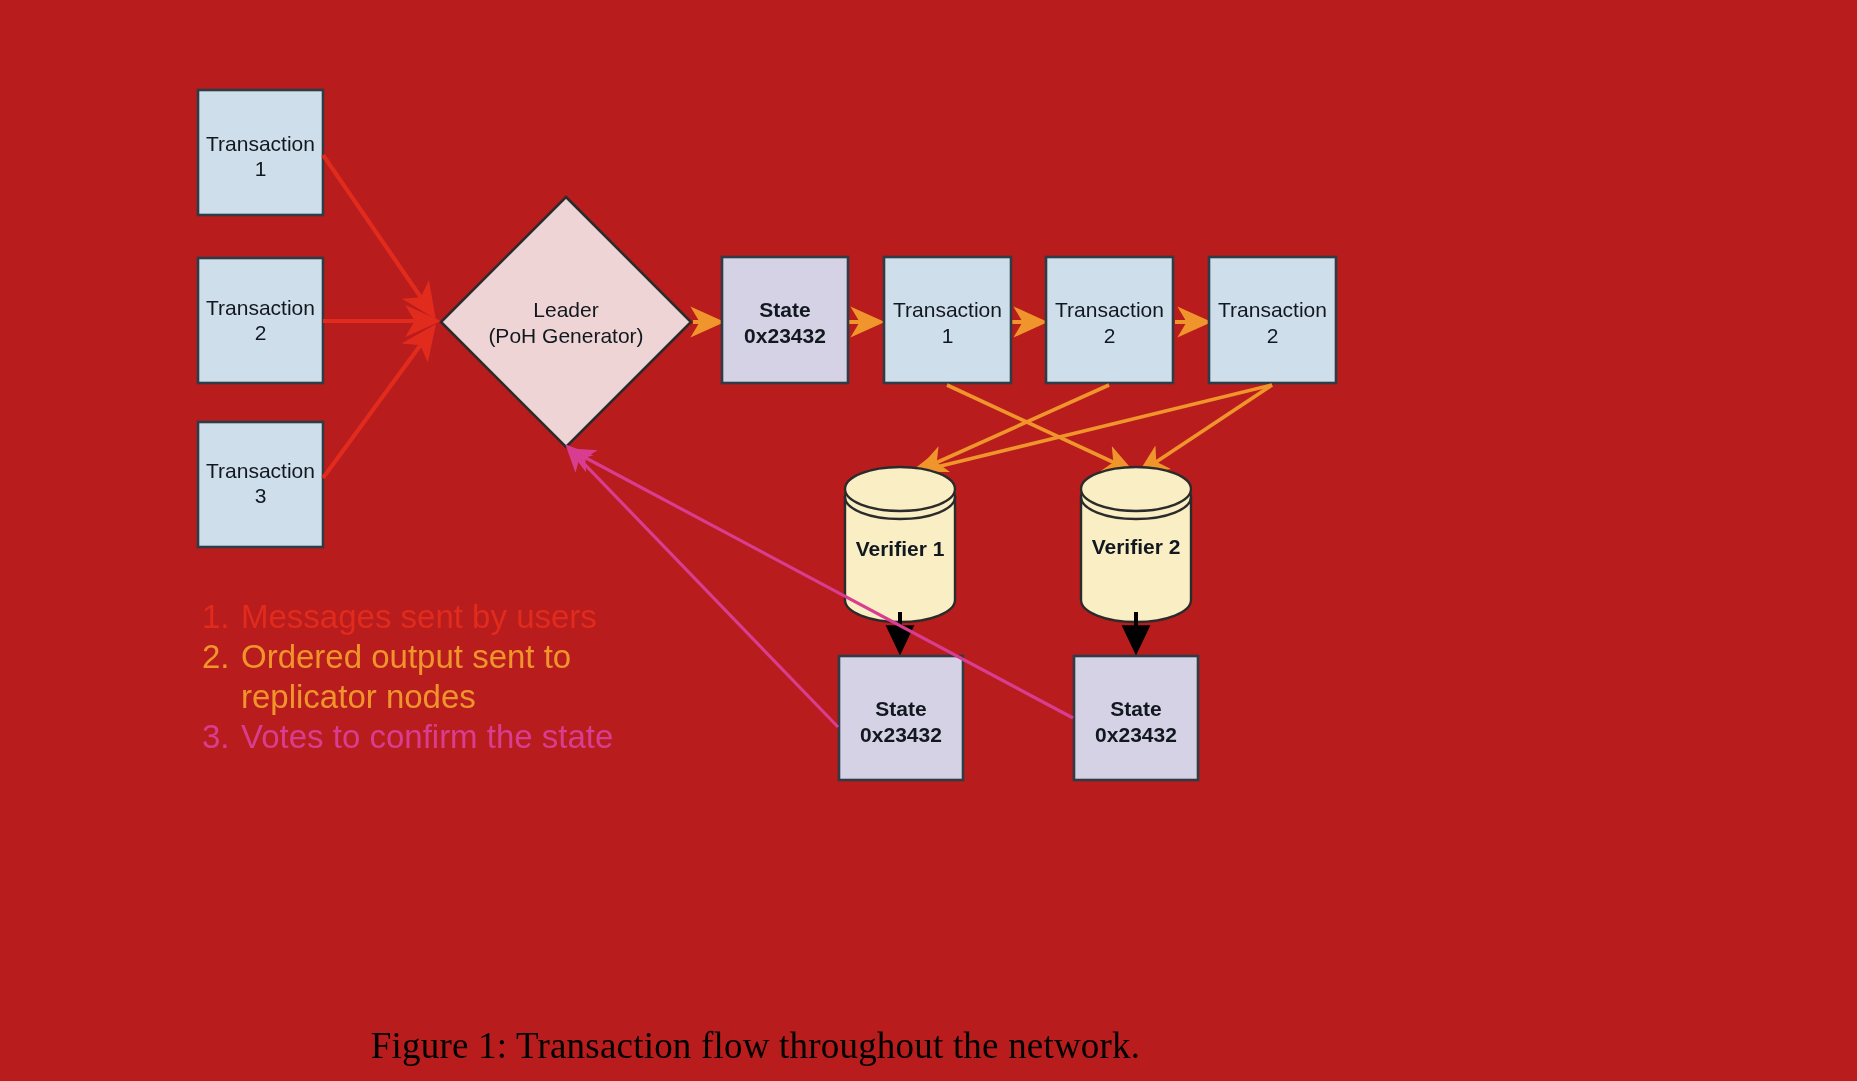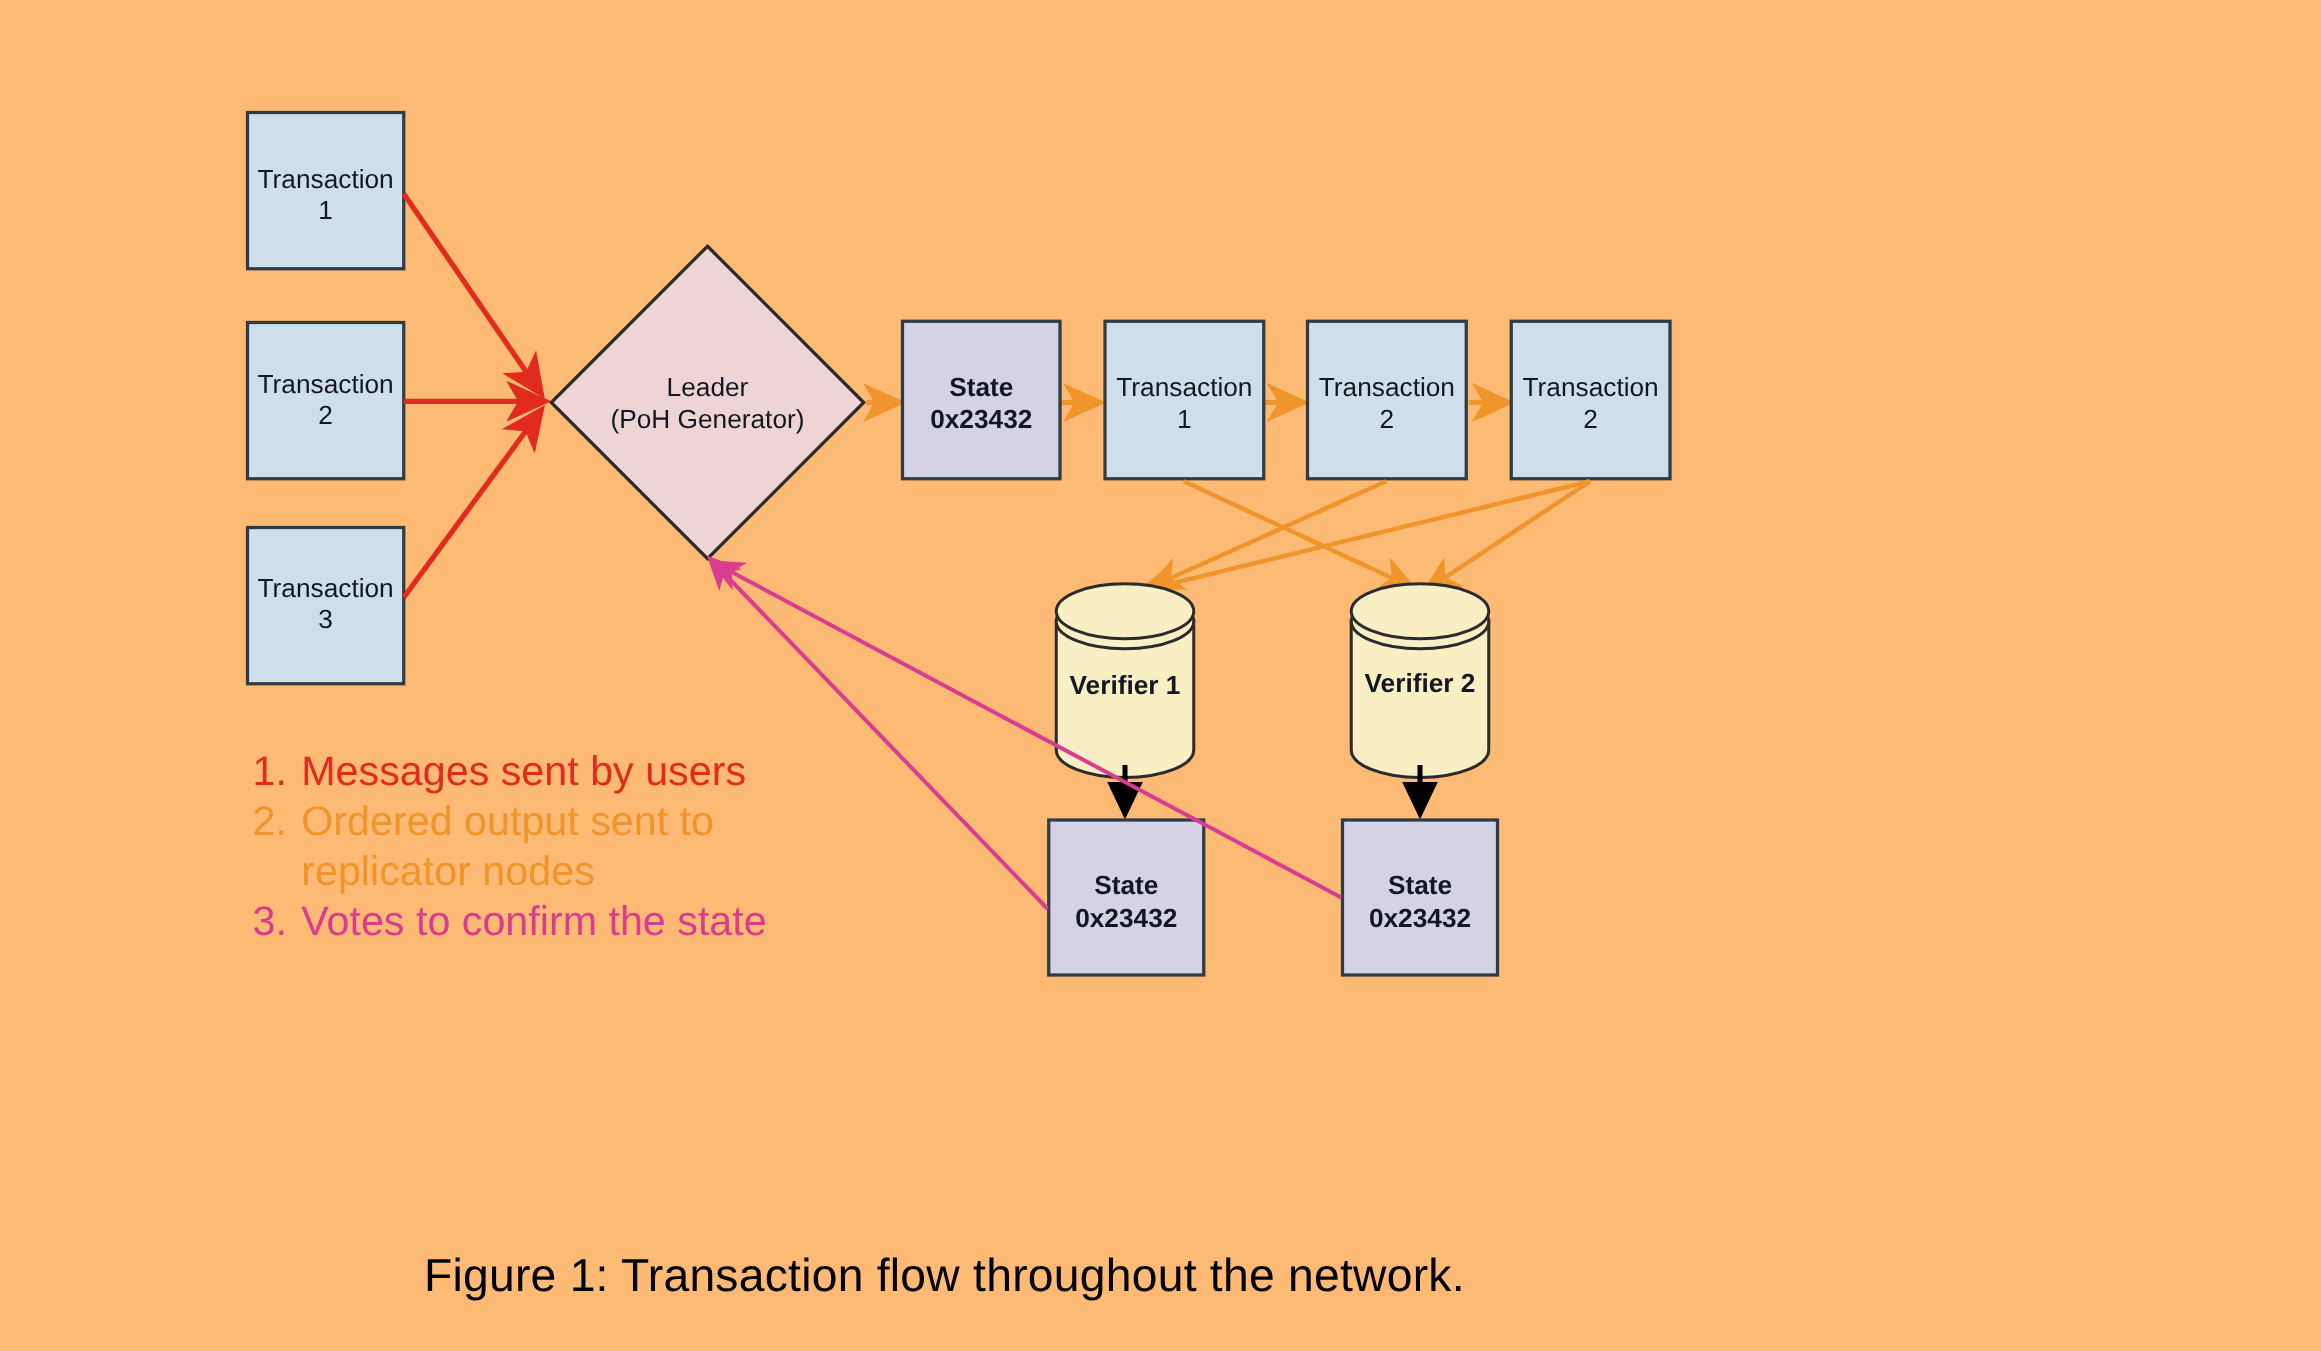--- a/index.html
+++ b/index.html
@@ -10,21 +10,21 @@
   body {
     width: 1857px;
     height: 1081px;
     font-family: "Liberation Sans", sans-serif;
     overflow: hidden;
   }
   #figure-root {
     position: relative;
     width: 1857px;
     height: 1081px;
-    background: #fdba74;
+    background: #b91c1c;
   }
   svg#diagram {
     position: absolute;
     left: 0;
     top: 0;
     width: 1857px;
     height: 1081px;
   }
   .node-label {
     font-family: "Liberation Sans", sans-serif;
@@ -42,24 +42,24 @@
     dominant-baseline: middle;
   }
   .legend-text {
     font-family: "Liberation Sans", sans-serif;
     font-size: 33px;
     dominant-baseline: middle;
   }
   .caption {
     position: absolute;
     left: 0;
-    top: 1000px;
+    top: 1024px;
     width: 1511px;
     text-align: center;
-    font-family: Liberation Sans, sans-serif;
+    font-family: Liberation Serif, serif;
     font-size: 37px;
     color: #000000;
     letter-spacing: 0.2px;
   }
 </style>
 </head>
 <body>
 
 <div id="figure-root">
 

